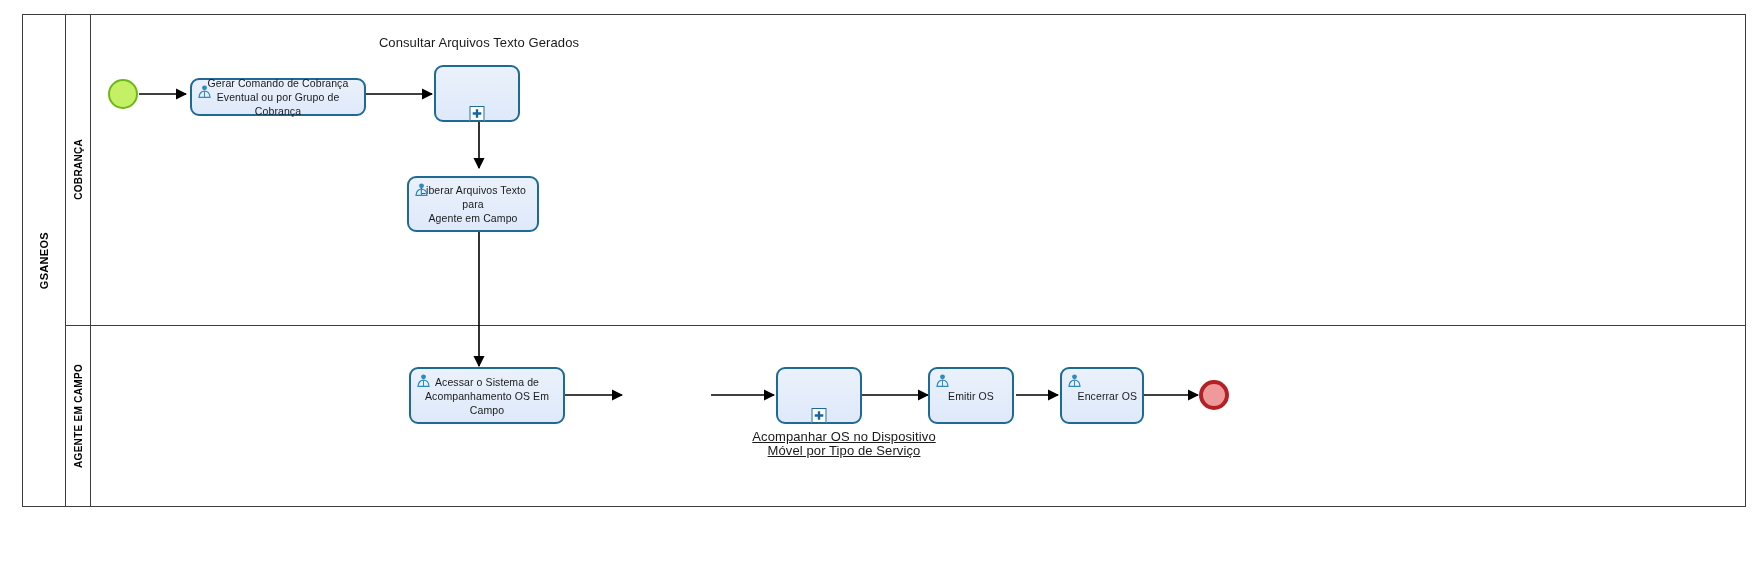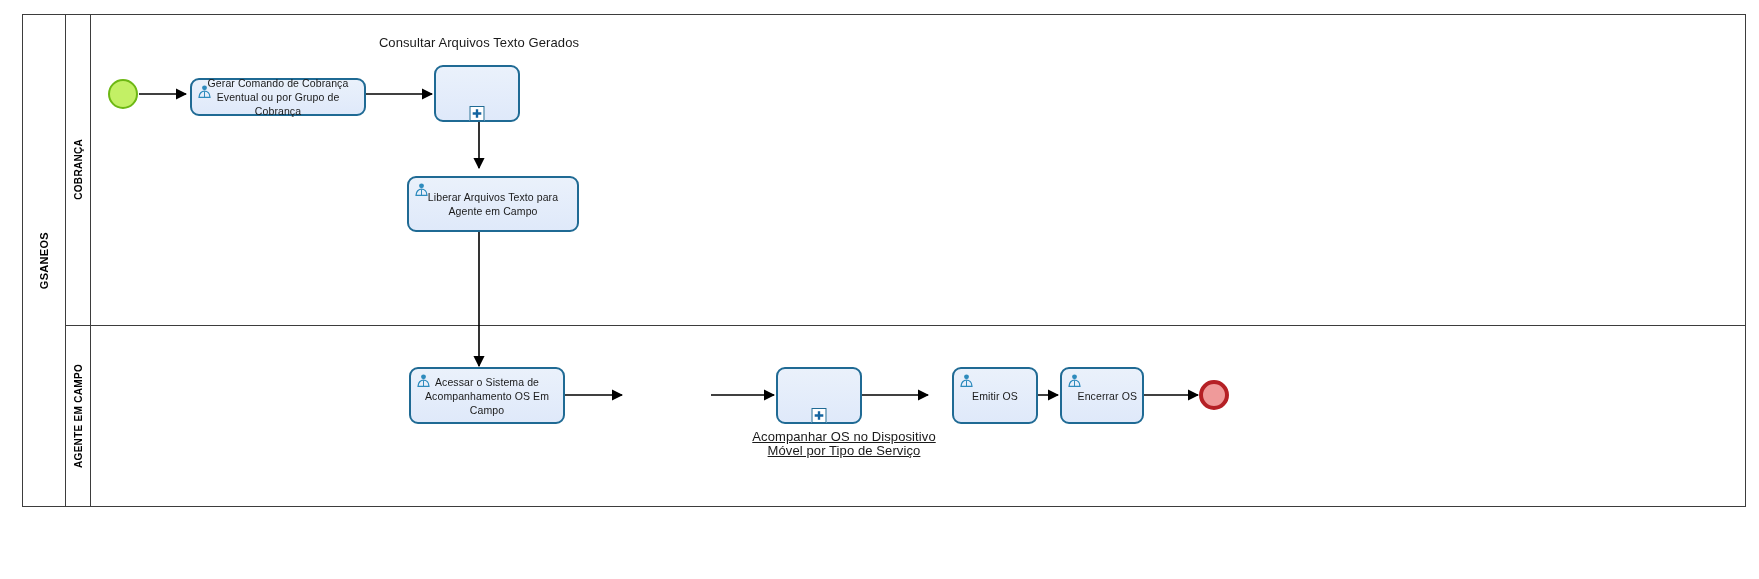--- a/index.html
+++ b/index.html
@@ -229,21 +229,21 @@
   <div class="ext-label" style="left:366px; top:36px; width:226px;">Consultar Arquivos Texto Gerados</div>
 
   <div class="subprocess" style="left:434px; top:65px; width:86px; height:57px;">
     <span class="plus-marker">
       <svg viewBox="0 0 13 13" width="11" height="11" xmlns="http://www.w3.org/2000/svg">
         <path d="M5.1 1.4 H7.9 V5.1 H11.6 V7.9 H7.9 V11.6 H5.1 V7.9 H1.4 V5.1 H5.1 Z" fill="#1565a0"></path>
       </svg>
     </span>
   </div>
 
-  <div class="task" style="left:407px; top:176px; width:172px; height:56px;">
+  <div class="task" style="left:407px; top:176px; width:132px; height:56px;">
     <span class="user-icon">
       <svg viewBox="0 0 16 16" width="15" height="15" xmlns="http://www.w3.org/2000/svg">
         <circle cx="8" cy="4.1" r="2.6" fill="#2e8bbd"></circle>
         <path d="M2.2 14.2 C2.2 9.9 5.0 7.6 8 7.6 C11 7.6 13.8 9.9 13.8 14.2 Z" fill="none" stroke="#2e8bbd" stroke-width="1.4"></path>
         <path d="M8 7.8 L8 14.2" stroke="#2e8bbd" stroke-width="1.1"></path>
       </svg>
     </span>
     <span class="task-label">Liberar Arquivos Texto para
 Agente em Campo</span>
   </div>
@@ -266,21 +266,21 @@
     <span class="plus-marker">
       <svg viewBox="0 0 13 13" width="11" height="11" xmlns="http://www.w3.org/2000/svg">
         <path d="M5.1 1.4 H7.9 V5.1 H11.6 V7.9 H7.9 V11.6 H5.1 V7.9 H1.4 V5.1 H5.1 Z" fill="#1565a0"></path>
       </svg>
     </span>
   </div>
 
   <div class="ext-label" style="left:731px; top:430px; width:226px;text-decoration:underline;">Acompanhar OS no Dispositivo
 Móvel por Tipo de Serviço</div>
 
-  <div class="task" style="left:952px; top:367px; width:86px; height:57px;justify-content:center;">
+  <div class="task" style="left:928px; top:367px; width:86px; height:57px;justify-content:center;">
     <span class="user-icon">
       <svg viewBox="0 0 16 16" width="15" height="15" xmlns="http://www.w3.org/2000/svg">
         <circle cx="8" cy="4.1" r="2.6" fill="#2e8bbd"></circle>
         <path d="M2.2 14.2 C2.2 9.9 5.0 7.6 8 7.6 C11 7.6 13.8 9.9 13.8 14.2 Z" fill="none" stroke="#2e8bbd" stroke-width="1.4"></path>
         <path d="M8 7.8 L8 14.2" stroke="#2e8bbd" stroke-width="1.1"></path>
       </svg>
     </span>
     <span class="task-label">Emitir OS</span>
   </div>
 

